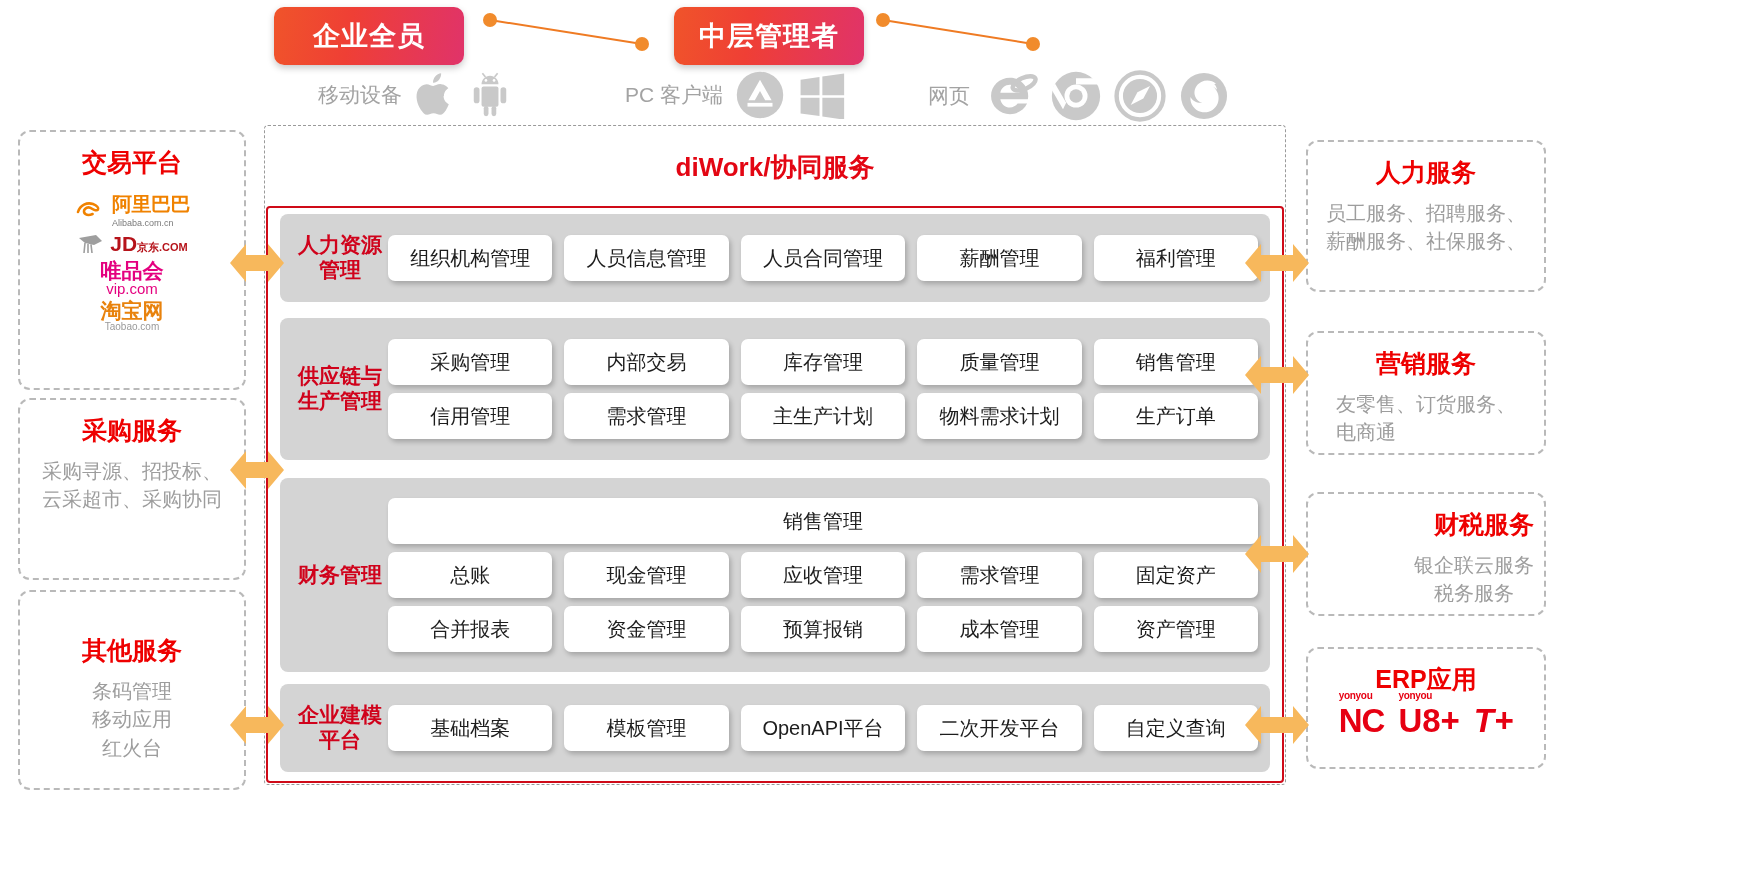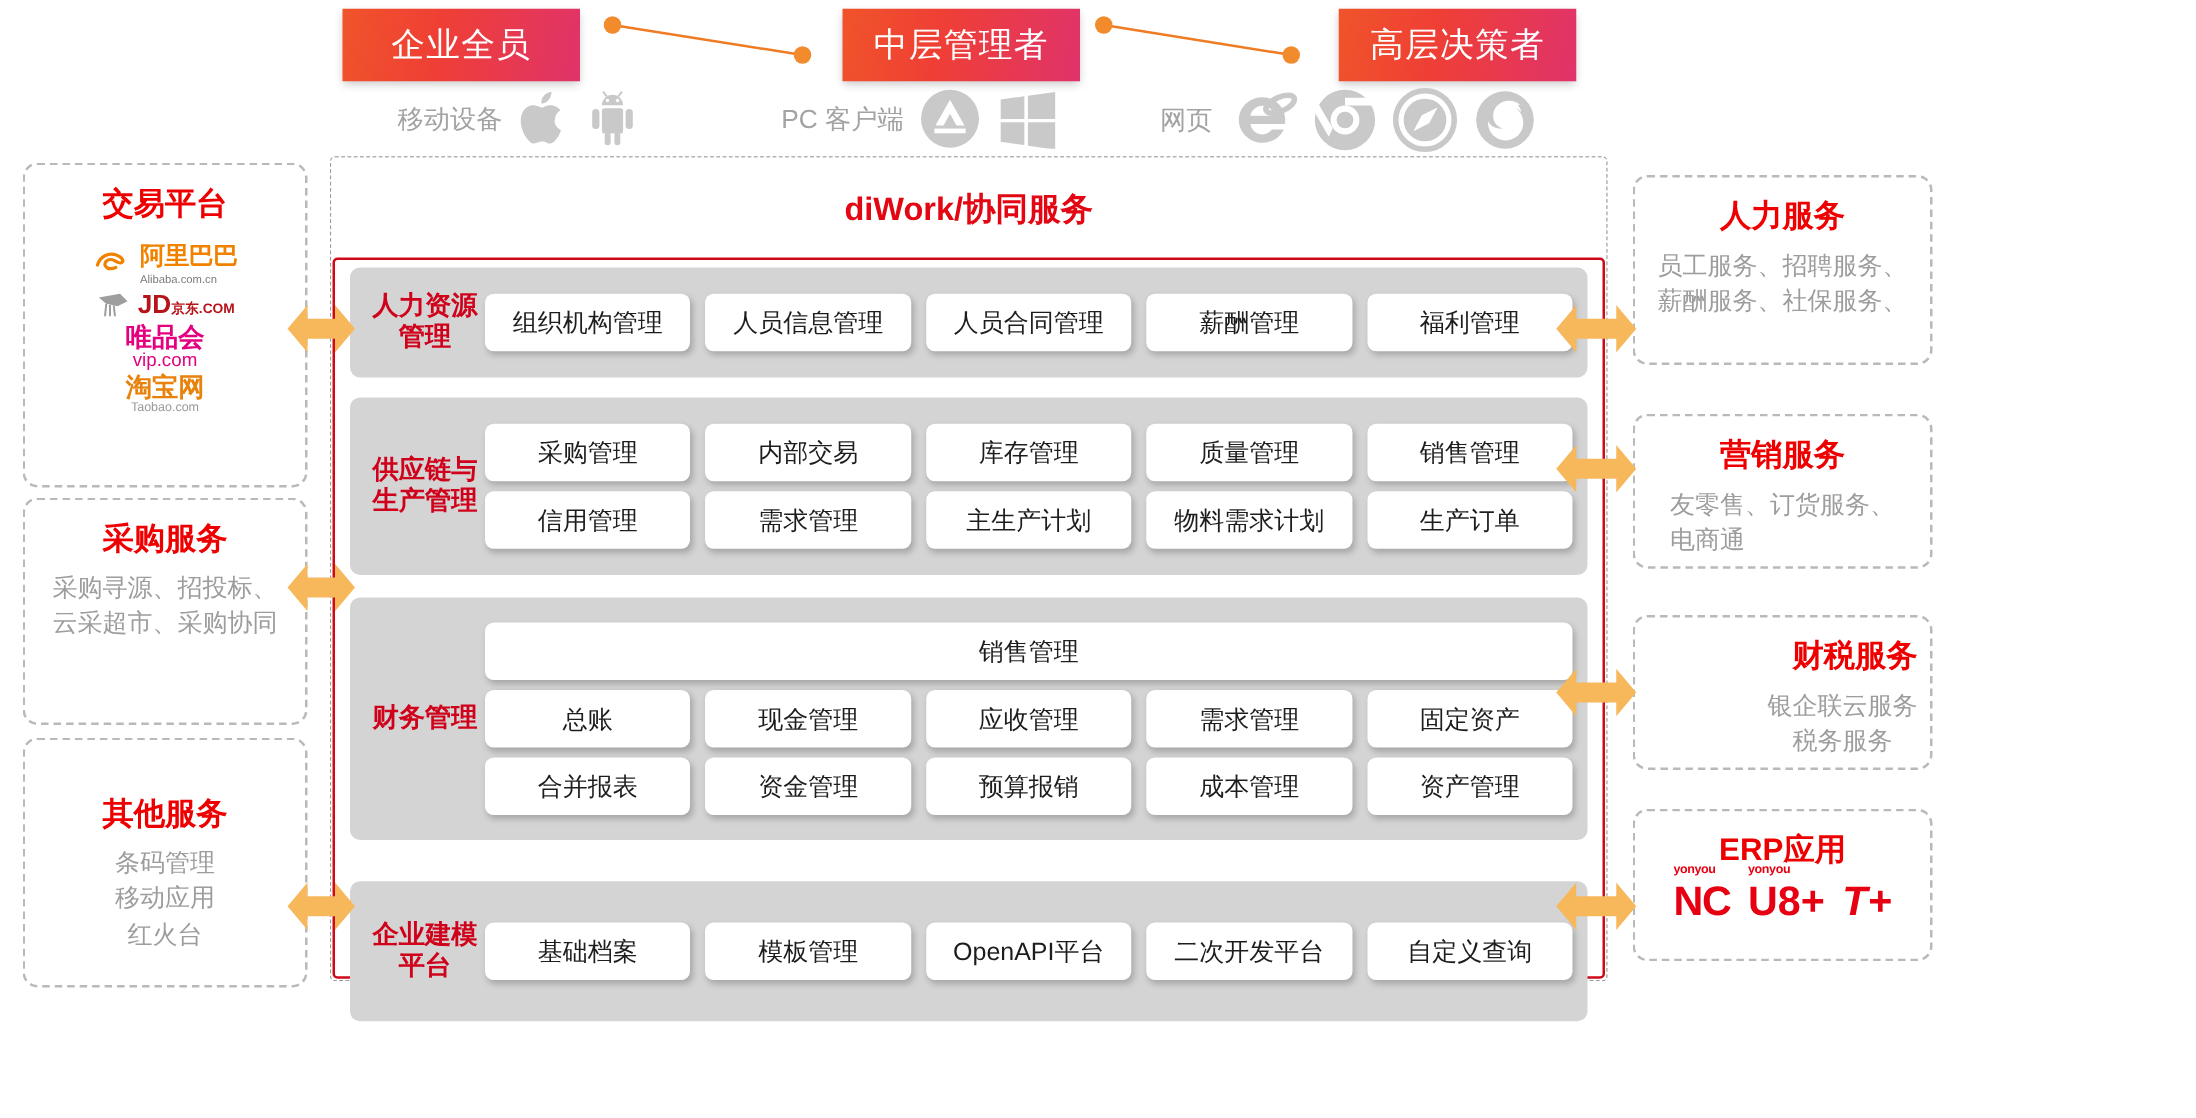--- a/index.html
+++ b/index.html
@@ -7,24 +7,24 @@
     width: 1757px; height: 894px;
     background: #ffffff;
     font-family: "Liberation Sans", "DejaVu Sans", sans-serif;
     overflow: hidden;
   }
   #stage { position: relative; width: 1757px; height: 894px; }
 
   
   .role-pill {
     position: absolute; height: 58px;
-    border-radius: 0;
+    border-radius: 10px;
     background: linear-gradient(100deg, #f0542a 0%, #ef3f35 40%, #e0336a 100%);
     color: #ffffff;
-    font-size: 27px; font-weight: 400;
+    font-size: 27px; font-weight: 700;
     display: flex; align-items: center; justify-content: center;
     letter-spacing: 1px;
     box-shadow: 0 3px 7px rgba(0,0,0,0.22);
   }
   #pill-0 { left: 274px; top: 7px;  width: 190px; }
   #pill-1 { left: 674px; top: 7px;  width: 190px; }
   #pill-2 { left: 1071px; top: 7px; width: 190px; }
 
   
   .connector { position: absolute; pointer-events: none; }
@@ -129,21 +129,21 @@
     display: flex; align-items: center; justify-content: center;
     font-size: 20px; color: #1d1d1d;
     box-shadow: 2px 3px 5px rgba(0,0,0,0.22);
     text-align: center;
   }
   .tile.wide { flex: 1 1 100%; }
 
   #group-hr      { left: 280px; top: 214px; width: 990px; height: 88px; }
   #group-scm     { left: 280px; top: 318px; width: 990px; height: 142px; }
   #group-fin     { left: 280px; top: 478px; width: 990px; height: 194px; }
-  #group-model   { left: 280px; top: 684px; width: 990px; height: 112px; margin-top: 21px; }
+  #group-model   { left: 280px; top: 684px; width: 990px; height: 88px; }
 
   
   .dbl-arrow { position: absolute; }
 </style>
 </head>
 <body>
 
 <div id="stage">
 
   <svg class="connector" style="left:480px; top:10px; width:580px; height:50px;" viewBox="0 0 580 50">
@@ -153,23 +153,20 @@
     <line x1="403" y1="10" x2="553" y2="34" stroke="#ef7b23" stroke-width="2"></line>
     <circle cx="403" cy="10" r="7" fill="#f18b2c"></circle>
     <circle cx="553" cy="34" r="7" fill="#f18b2c"></circle>
   </svg>
 
   <div class="role-pill" id="pill-0">
     <span>企业全员</span>
   </div>
   <div class="role-pill" id="pill-1">
     <span>中层管理者</span>
-  </div>
-  <div class="role-pill" id="pill-2">
-    <span>高层决策者</span>
   </div>
 
   <div class="device-group" id="dev-mobile">
     <span class="device-label">移动设备</span>
     <svg class="dev-icon" width="42" height="50" viewBox="0 0 24 28">
       <path d="M17.1 14.6c0-3 2.4-4.4 2.5-4.5-1.4-2-3.5-2.3-4.2-2.3-1.8-.2-3.5 1-4.4 1-0.9 0-2.3-1-3.8-1C5.3 7.8 3.4 9 2.4 10.9c-2 3.5-.5 8.7 1.5 11.5 1 1.4 2.1 2.9 3.6 2.9 1.4-.1 2-.9 3.7-.9 1.7 0 2.2.9 3.7.9 1.5 0 2.5-1.4 3.4-2.8 1.1-1.6 1.5-3.2 1.6-3.3-.1 0-3-1.2-3-4.6zM14.3 5.3c.8-1 1.3-2.3 1.2-3.7-1.2.1-2.6.8-3.4 1.8-.7.9-1.4 2.3-1.2 3.6 1.3.1 2.7-.7 3.4-1.7z"></path>
     </svg>
     <svg class="dev-icon" width="44" height="50" viewBox="0 0 26 28">
       <rect x="8" y="9" width="10" height="12" rx="1.2"></rect>
       <rect x="3.4" y="9.4" width="3.4" height="9.5" rx="1.7"></rect>

